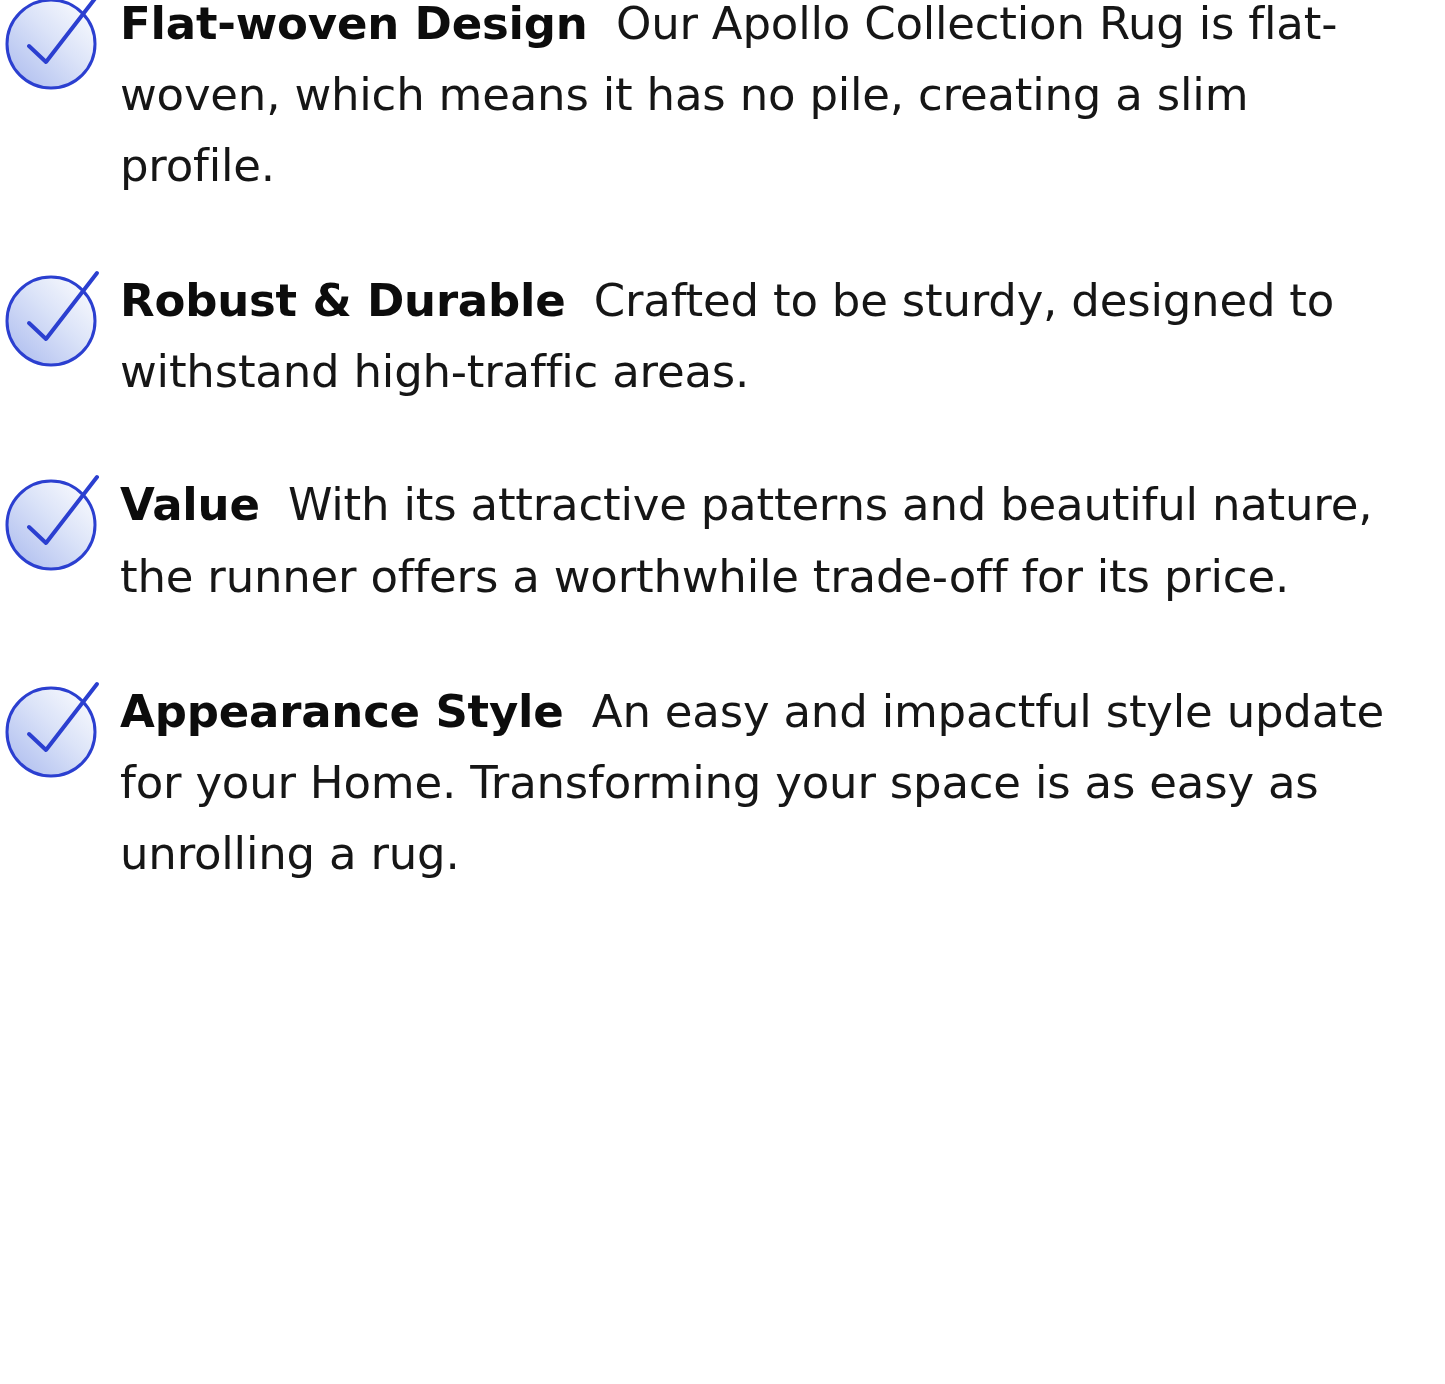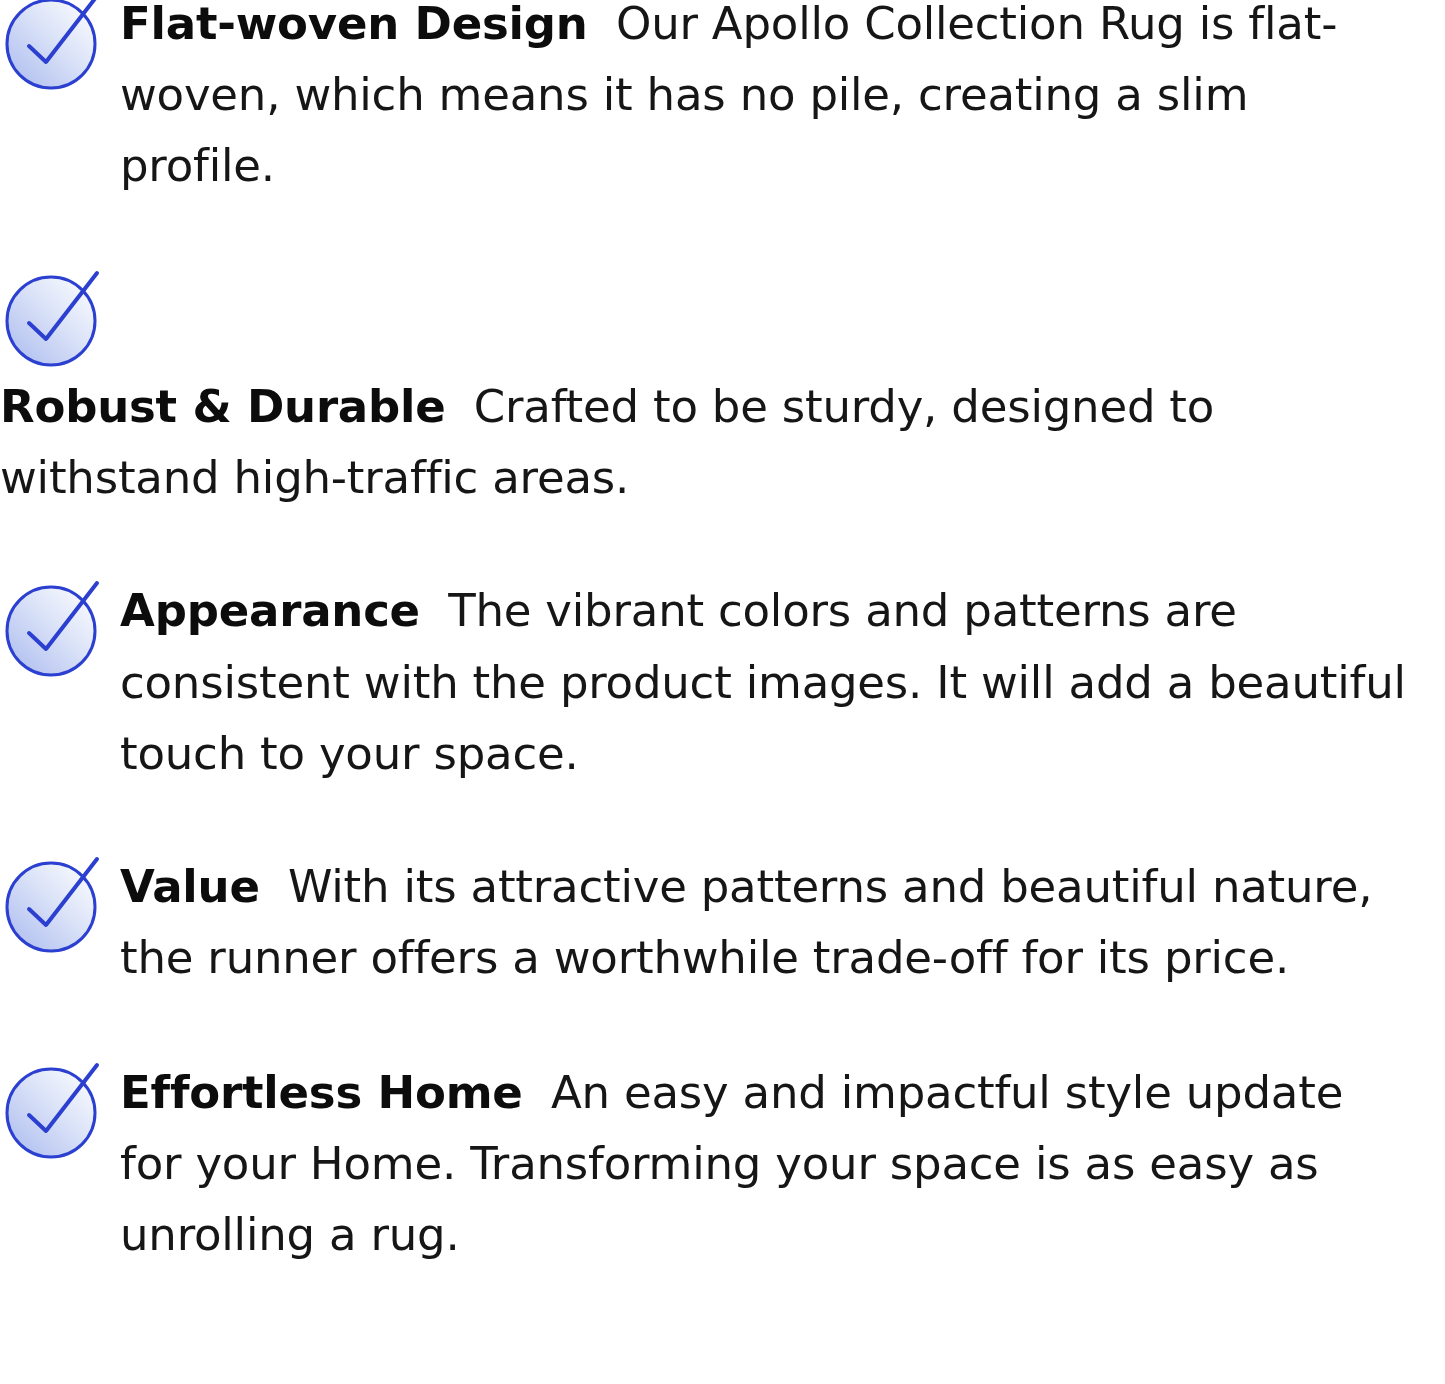--- a/index.html
+++ b/index.html
@@ -59,21 +59,21 @@
     font-weight: 700;
     color: #0c0c0c;
   }
 
   .feature-body {
     font-weight: 400;
   }
 
   
   .item-0 { margin-top: -12px; }
-  .item-1 { margin-top: 42px; flex-direction: column; }
+  .item-1 { margin-top: 42px; }
   .item-2 { margin-top: 42px; }
   .item-3 { margin-top: 40px; }
   .item-4 { margin-top: 40px; }
   .item-5 { margin-top: 42px; }
 </style>
 </head>
 <body>
 
 <div class="feature-list">
 
@@ -102,31 +102,20 @@
         <circle cx="50" cy="54" r="44" fill="url(#g0)" stroke="#2b3fd0" stroke-width="3"></circle>
         <path d="M28 56 L45 72 L96 6" fill="none" stroke="#2b3fd0" stroke-width="4" stroke-linecap="round" stroke-linejoin="round"></path>
       </svg>
     </div>
     <div class="feature-text">
       <span class="feature-title">Robust &amp; Durable</span><span>&nbsp; </span><span class="feature-body">Crafted to be sturdy, designed to withstand high-traffic areas.</span>
     </div>
   </div>
 
 
-  <div class="feature-item item-3">
-    <div class="check-wrap">
-      <svg class="check-icon" viewBox="0 0 104 104">
-        <circle cx="50" cy="54" r="44" fill="url(#g0)" stroke="#2b3fd0" stroke-width="3"></circle>
-        <path d="M28 56 L45 72 L96 6" fill="none" stroke="#2b3fd0" stroke-width="4" stroke-linecap="round" stroke-linejoin="round"></path>
-      </svg>
-    </div>
-    <div class="feature-text">
-      <span class="feature-title">Appearance</span><span>&nbsp; </span><span class="feature-body">The vibrant colors and patterns are consistent with the product images. It will add a beautiful touch to your space.</span>
-    </div>
-  </div>
 
   <div class="feature-item item-4">
     <div class="check-wrap">
       <svg class="check-icon" viewBox="0 0 104 104">
         <circle cx="50" cy="54" r="44" fill="url(#g0)" stroke="#2b3fd0" stroke-width="3"></circle>
         <path d="M28 56 L45 72 L96 6" fill="none" stroke="#2b3fd0" stroke-width="4" stroke-linecap="round" stroke-linejoin="round"></path>
       </svg>
     </div>
     <div class="feature-text">
       <span class="feature-title">Value</span><span>&nbsp; </span><span class="feature-body">With its attractive patterns and beautiful nature, the runner offers a worthwhile trade-off for its price.</span>
@@ -134,17 +123,17 @@
   </div>
 
   <div class="feature-item item-5">
     <div class="check-wrap">
       <svg class="check-icon" viewBox="0 0 104 104">
         <circle cx="50" cy="54" r="44" fill="url(#g0)" stroke="#2b3fd0" stroke-width="3"></circle>
         <path d="M28 56 L45 72 L96 6" fill="none" stroke="#2b3fd0" stroke-width="4" stroke-linecap="round" stroke-linejoin="round"></path>
       </svg>
     </div>
     <div class="feature-text">
-      <span class="feature-title">Effortless Home</span><span>&nbsp; </span><span class="feature-body">An easy and impactful style update for your Home. Transforming your space is as easy as unrolling a rug.</span>
+      <span class="feature-title">Appearance Style</span><span>&nbsp; </span><span class="feature-body">An easy and impactful style update for your Home. Transforming your space is as easy as unrolling a rug.</span>
     </div>
   </div>
 
 </div>
 
 </body></html>

